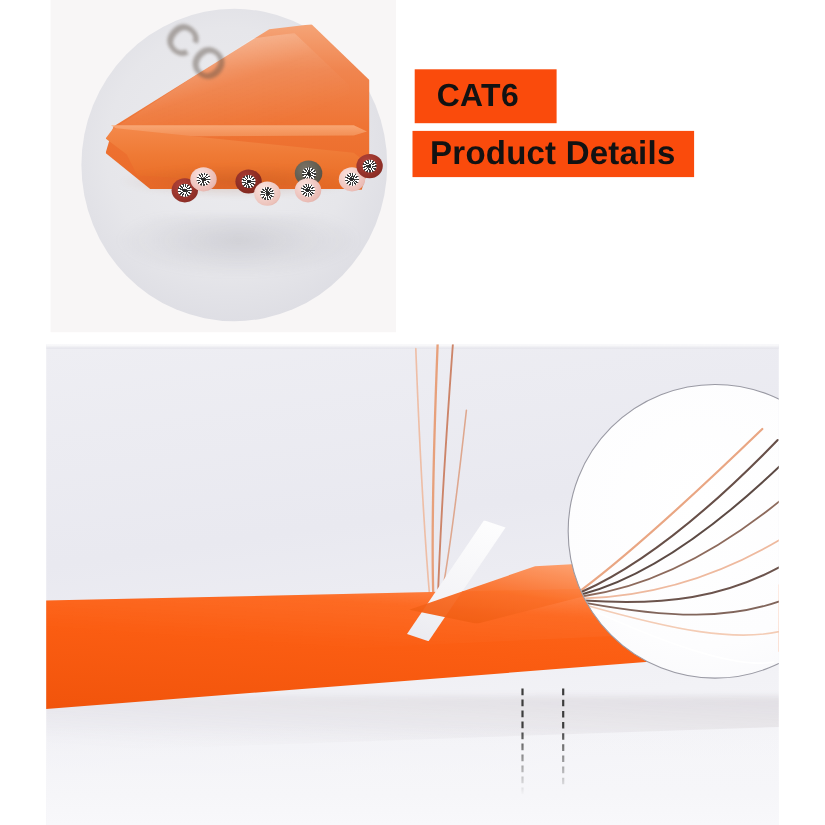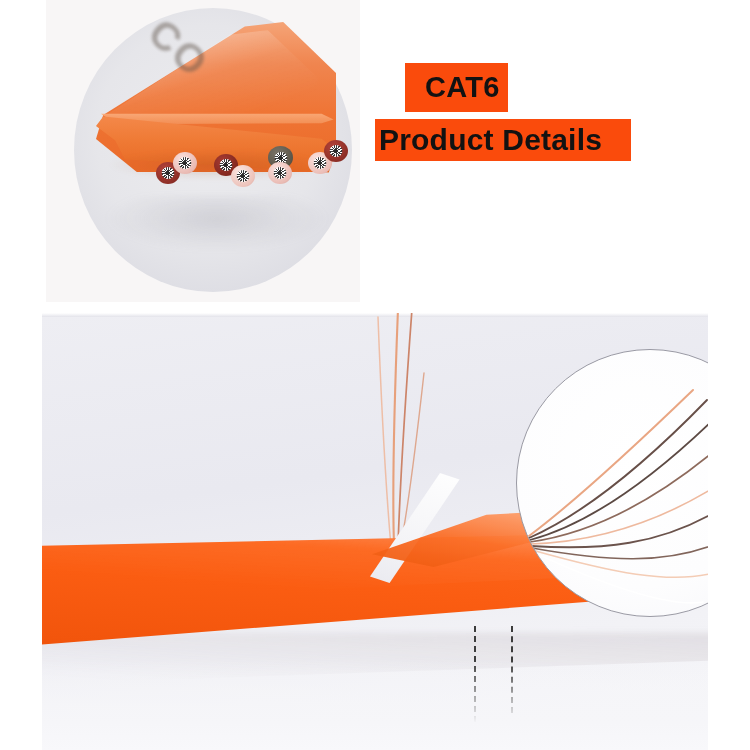--- a/index.html
+++ b/index.html
@@ -73,26 +73,26 @@
     filter:blur(3px);
   }
 
   
   .banner{
     position:absolute;background:#fa4b0c;color:#121212;
     display:flex;align-items:center;
     font-family:"Liberation Sans", sans-serif;font-weight:700;
   }
   #banner-cat6{
-    left:377px;top:63px;width:103px;height:49px;
-    font-size:29px;padding-left:20px;box-sizing:border-box;letter-spacing:.3px;margin-left:28px;
+    left:377px;top:63px;width:129px;height:49px;
+    font-size:29px;padding-left:20px;box-sizing:border-box;letter-spacing:.3px;
   }
   #banner-product-details{
     left:375px;top:119px;width:256px;height:42px;
-    font-size:30px;padding-left:4px;box-sizing:border-box;letter-spacing:.2px;
+    font-size:30px;padding-left:16px;box-sizing:border-box;letter-spacing:.2px;
   }
 
   
   #lower-panel{
     position:absolute;left:42px;top:313px;width:666px;height:437px;
     background:linear-gradient(172deg,#eeeef3 0%, #e9e9f0 38%, #f2f2f6 74%, #f7f7fa 100%);
     overflow:hidden;
   }
   #lower-panel-top-edge{
     position:absolute;left:0;top:0;width:100%;height:4px;

